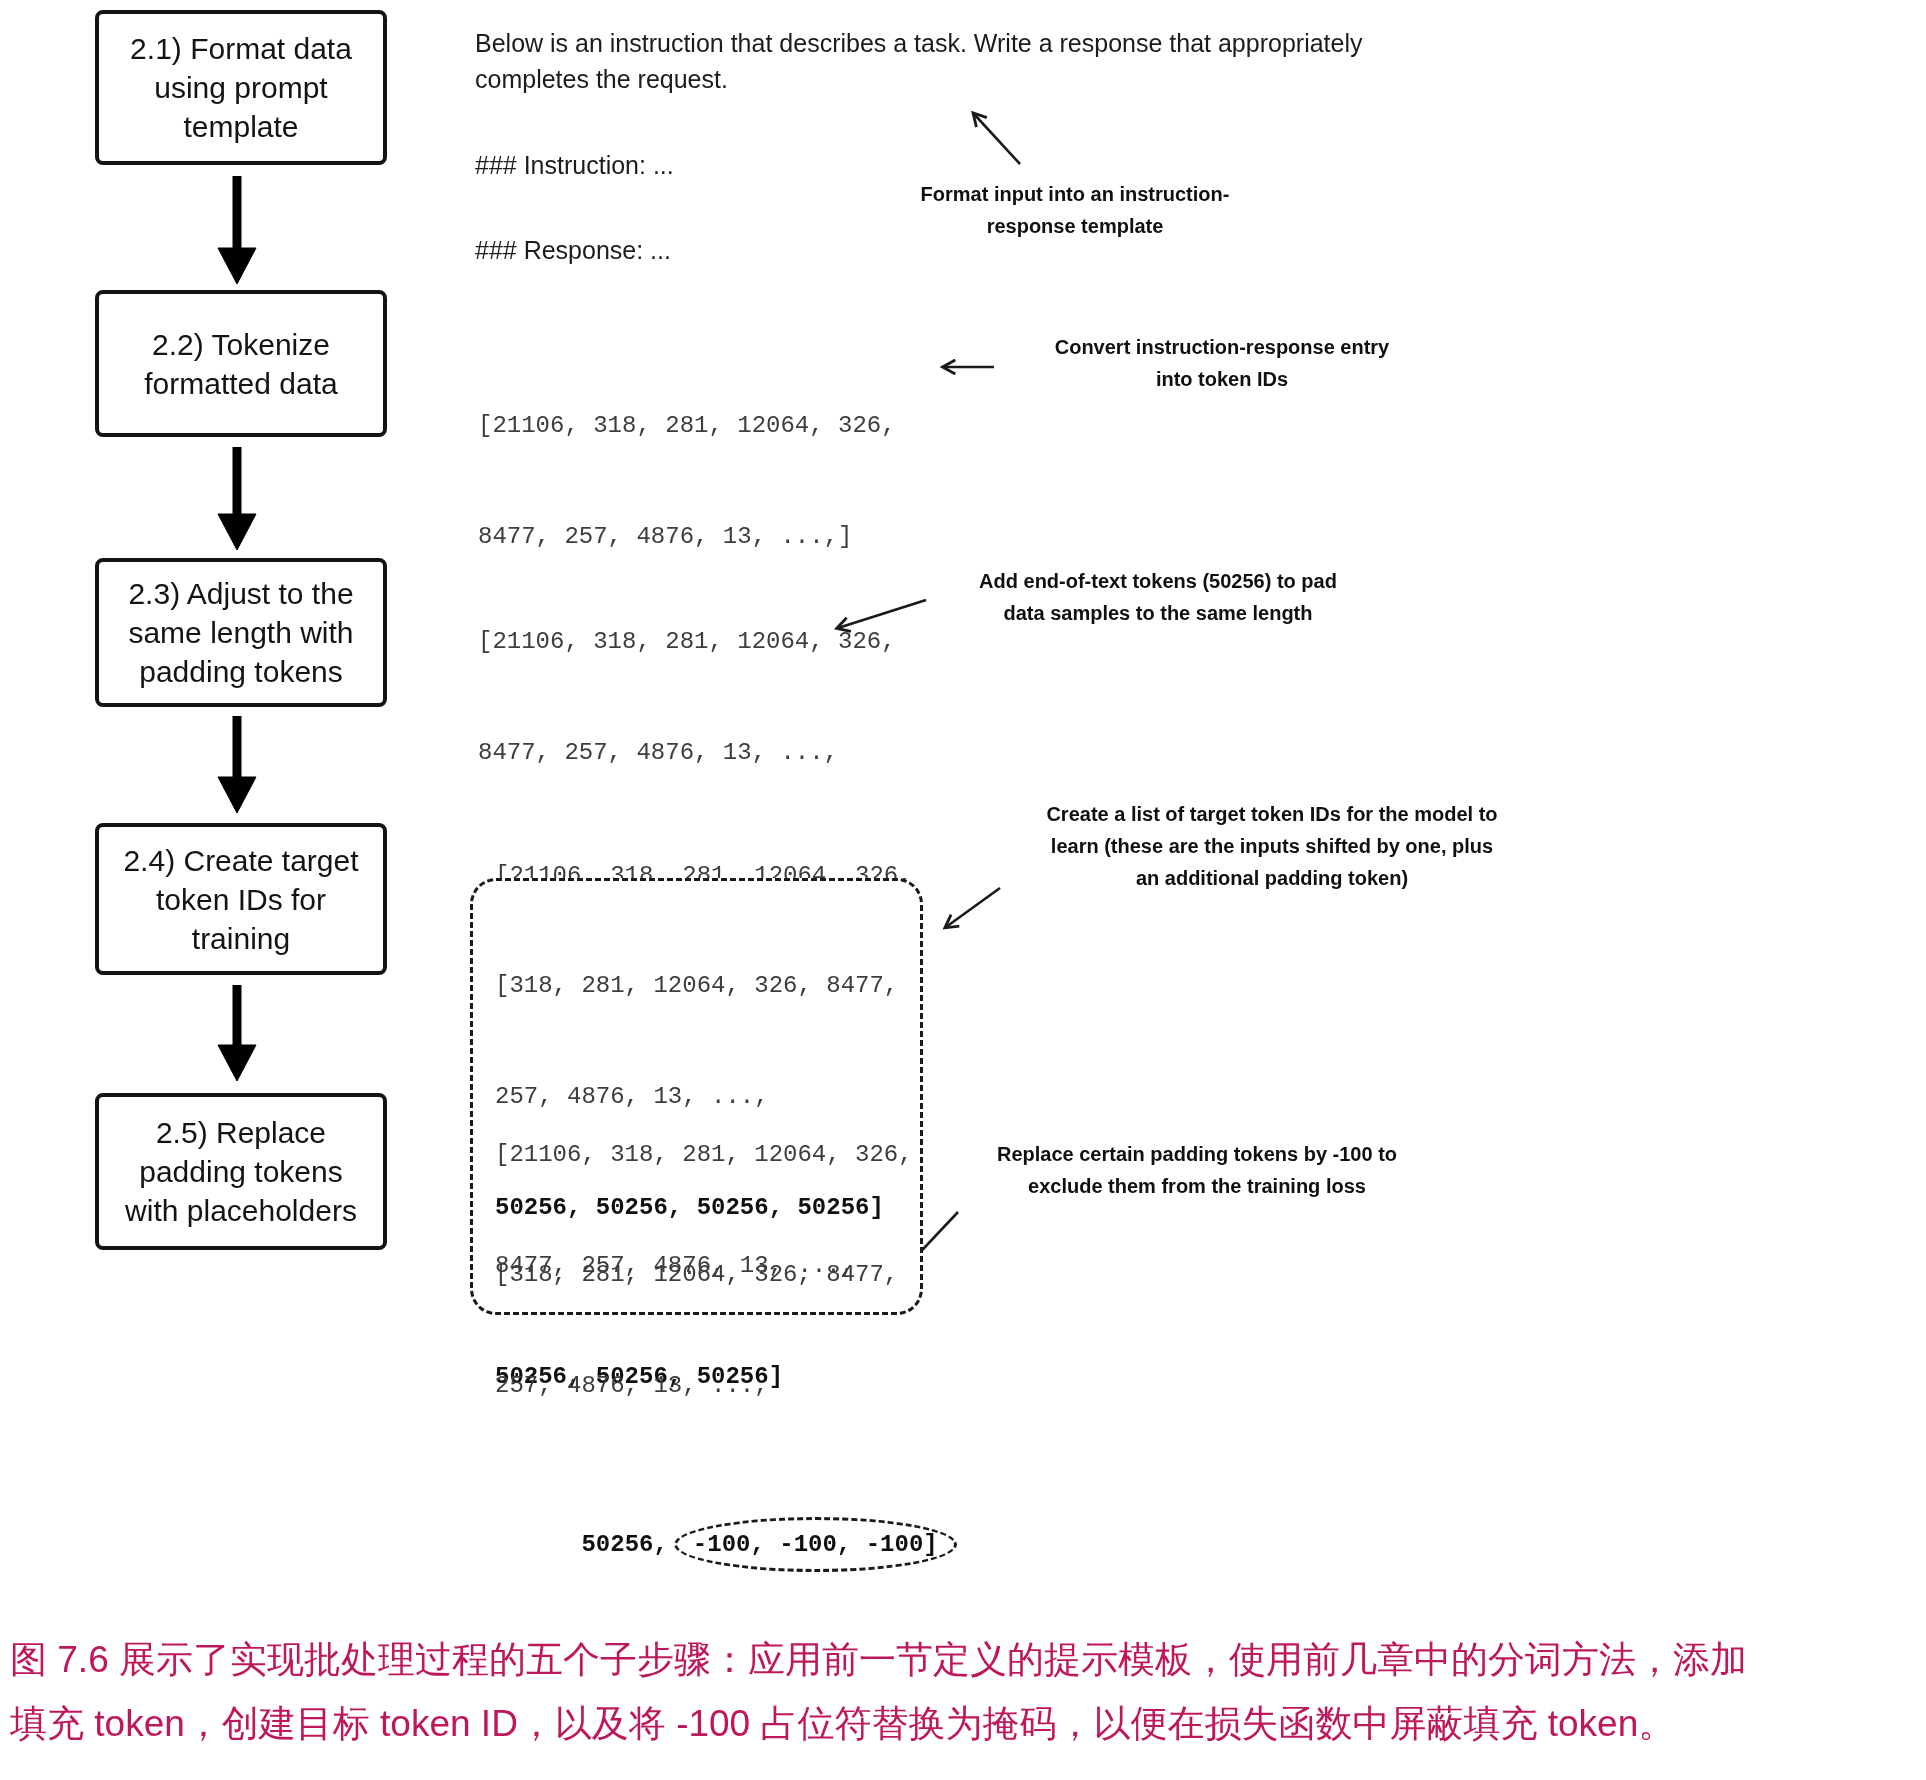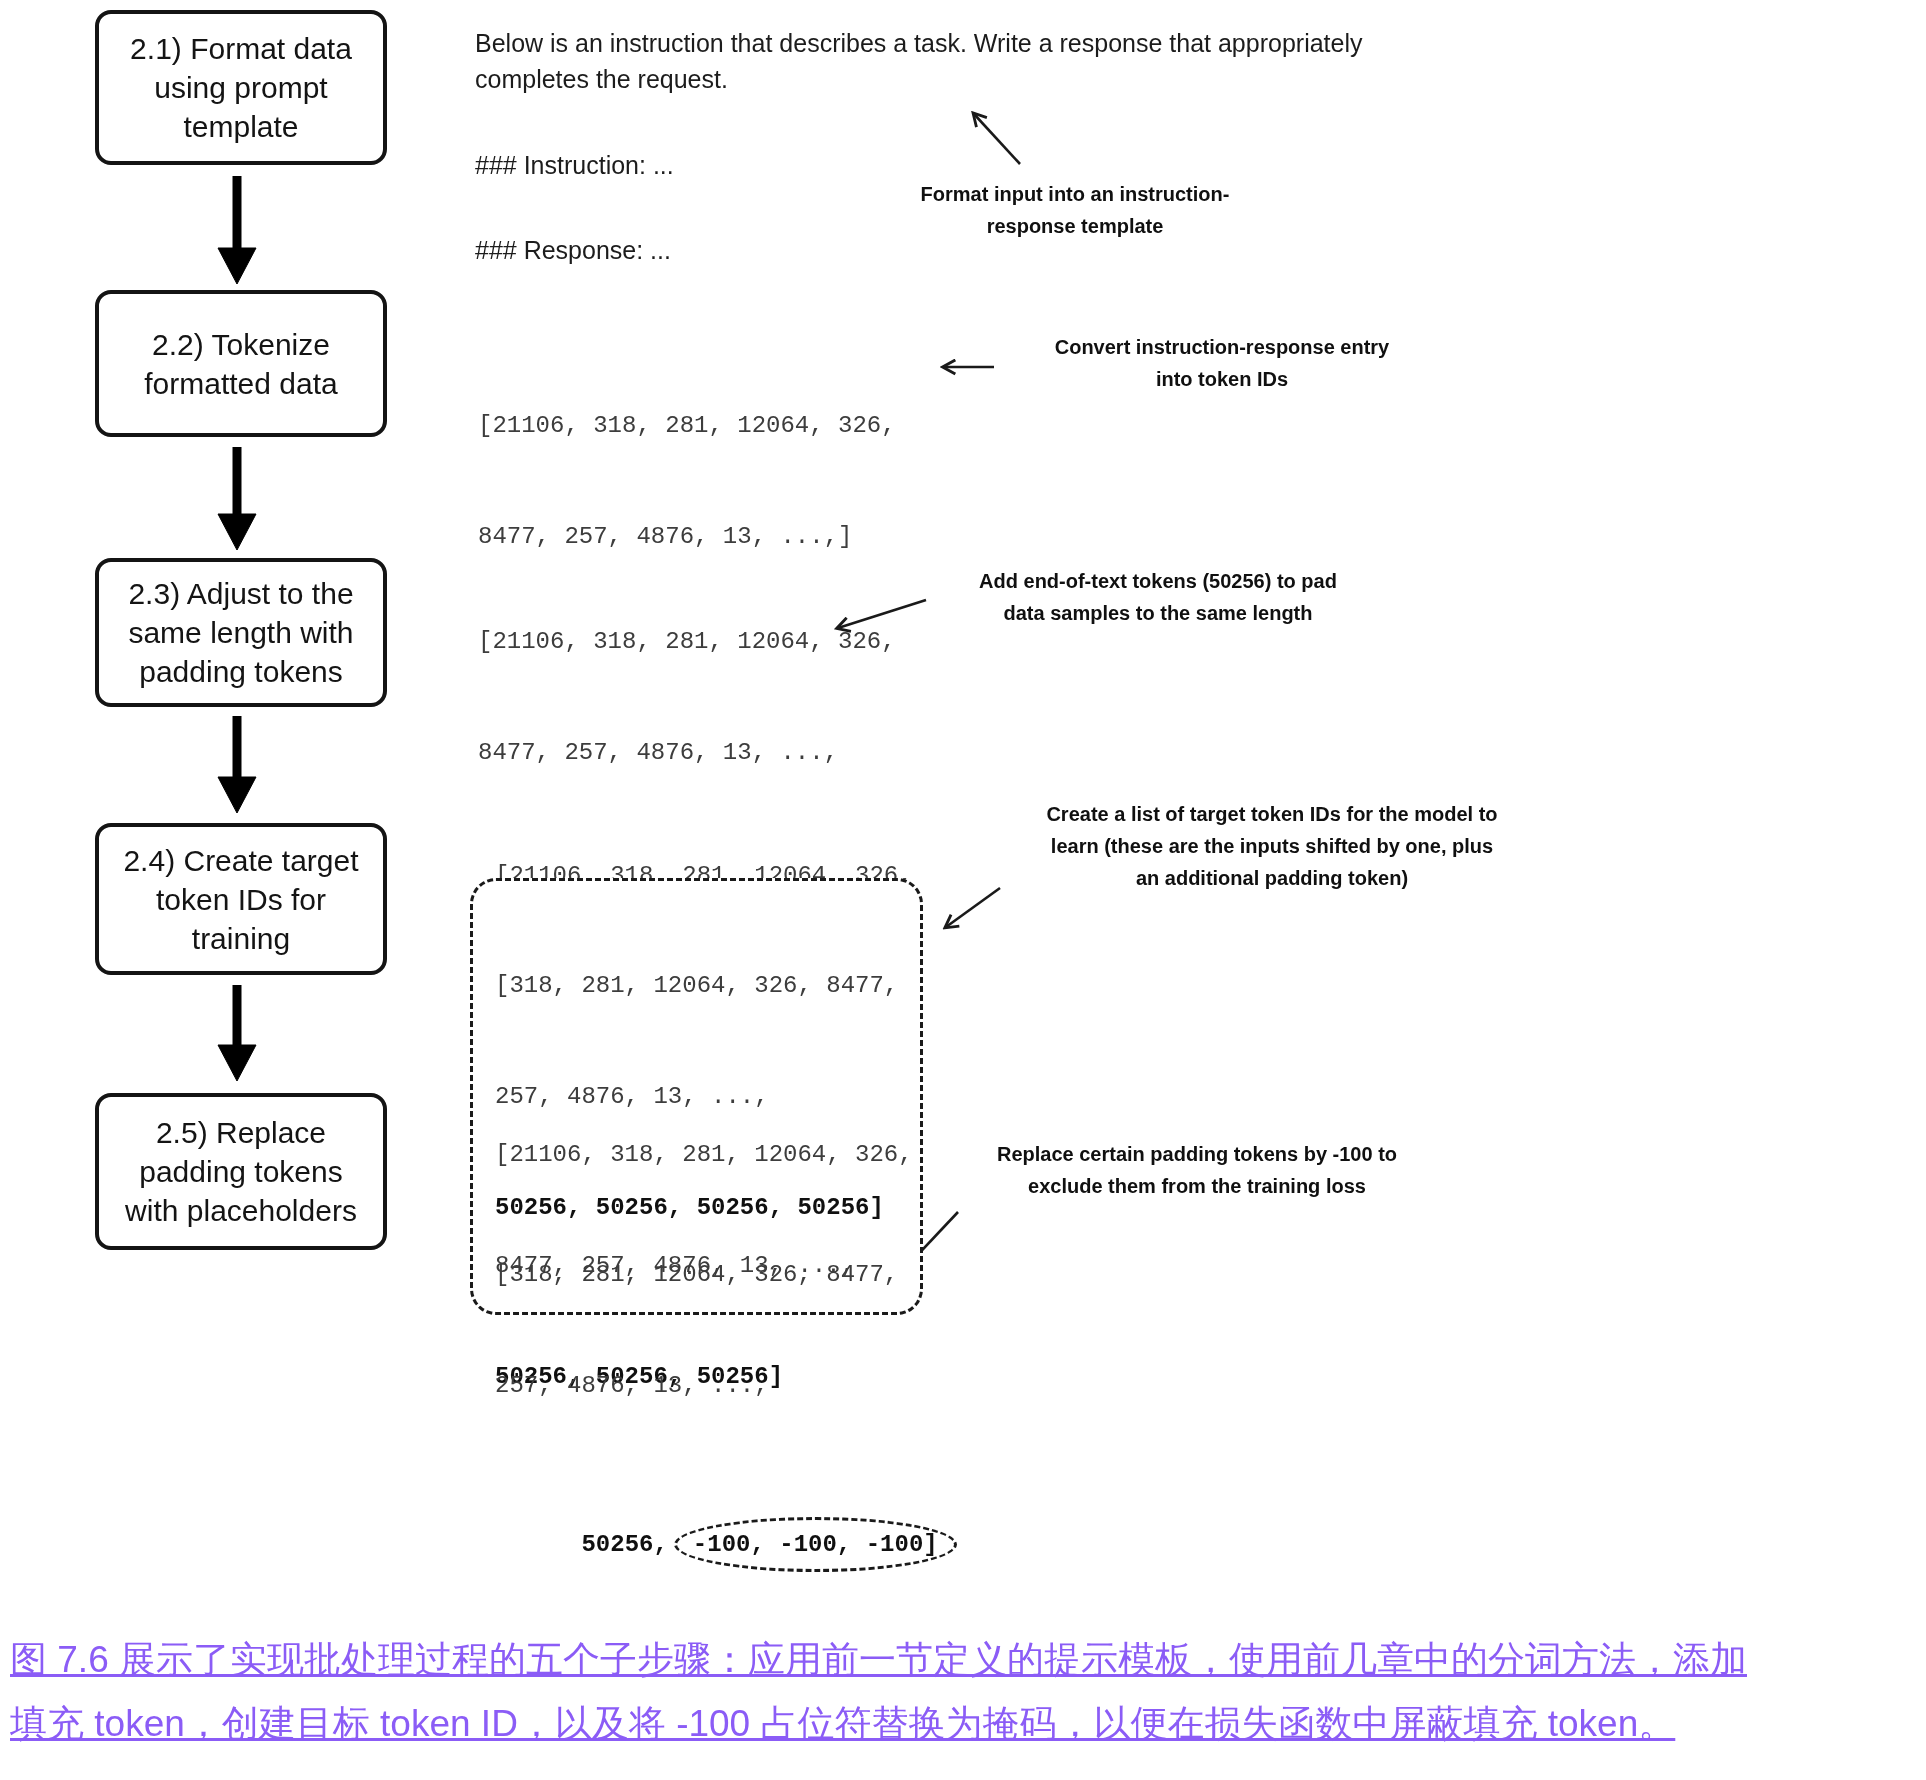--- a/index.html
+++ b/index.html
@@ -9,21 +9,21 @@
     background:#ffffff;
     font-family:"Liberation Sans", sans-serif;
     color:#1a1a1a;
     overflow:hidden;
   }
   .arrows-layer{position:absolute;left:0;top:0;pointer-events:none;}
   .flow-box{
     position:absolute;
     width:292px;
     border:4px solid #141414;
-    border-radius:16px;
+    border-radius:8px;
     background:#ffffff;
     display:flex;align-items:center;justify-content:center;
     text-align:center;
     font-size:30px;line-height:1.3;
     color:#141414;
     white-space:pre-line;
     box-sizing:border-box;
   }
   .body-text{
     position:absolute;
@@ -174,16 +174,16 @@
   <div class="ann" style="left:1222px;top:331px">Convert instruction-response entry
 into token IDs</div>
   <div class="ann" style="left:1158px;top:565px">Add end-of-text tokens (50256) to pad
 data samples to the same length</div>
   <div class="ann" style="left:1272px;top:798px">Create a list of target token IDs for the model to
 learn (these are the inputs shifted by one, plus
 an additional padding token)</div>
   <div class="ann" style="left:1197px;top:1138px">Replace certain padding tokens by -100 to
 exclude them from the training loss</div>
 
-  <div class="caption" style="color: #8b5cf6; text-decoration: underline;">图 7.6 展示了实现批处理过程的五个子步骤：应用前一节定义的提示模板，使用前几章中的分词方法，添加
+  <div class="caption" style="color: #be185d;">图 7.6 展示了实现批处理过程的五个子步骤：应用前一节定义的提示模板，使用前几章中的分词方法，添加
 填充 token，创建目标 token ID，以及将 -100 占位符替换为掩码，以便在损失函数中屏蔽填充 token。</div>
 
 </div>
 
 </body></html>

